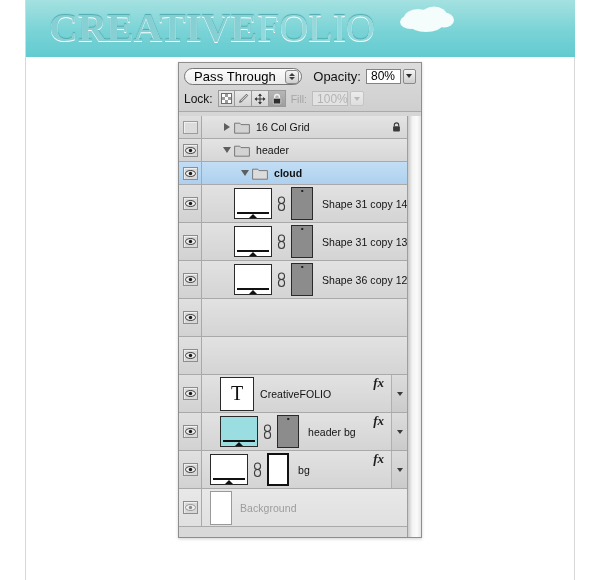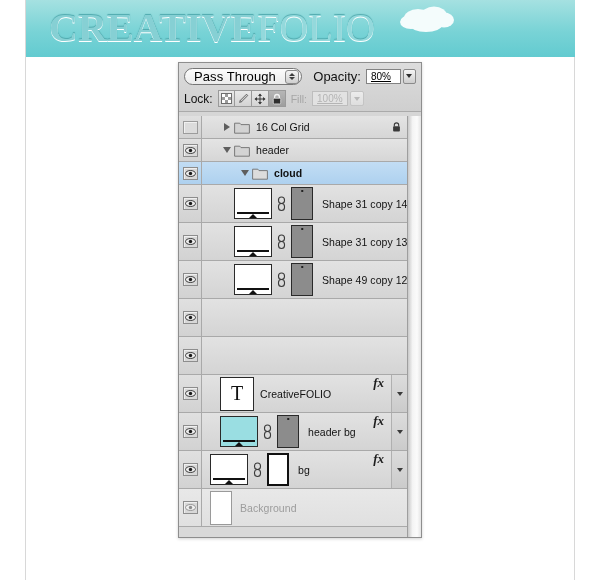--- a/index.html
+++ b/index.html
@@ -93,22 +93,22 @@
 
   .opacity-label { margin-left:11px; font-size:13px; color:#111; }
   .fill-label { font-size:10.5px; color:#a6a6a6; margin-left:5px;}
 
   .num-field {
     margin-left: 5px;
     width: 36px; height:15px;
     background:#ffffff;
     border:1px solid #838383;
     box-sizing:border-box;
-    font-size:10px; color:#000;
-    display:flex; align-items:center; padding-left:4px;text-decoration:underline;
+    font-size:12px; color:#000;
+    display:flex; align-items:center; padding-left:4px;
   }
   .num-field.disabled { background:#e2e2e2; border-color:#bdbdbd; color:#b4b4b4;}
   .dd-btn {
     width:14px;height:15px;margin-left:2px;
     background:linear-gradient(180deg,#f5f5f5 0%,#cdcdcd 100%);
     border:1px solid #8a8a8a;border-radius:2px;box-sizing:border-box;
     display:flex;align-items:center;justify-content:center;
   }
   .dd-btn.disabled { background:linear-gradient(180deg,#ececec,#dedede); border-color:#c4c4c4;}
   .tri-dn-sm { width:0;height:0;border-left:3px solid transparent;border-right:3px solid transparent;border-top:4px solid #2e2e2e;}
@@ -480,21 +480,21 @@
           </span>
           <span class="link-ico">
             <svg width="9" height="16" viewBox="0 0 9 16">
               <rect x="1.5" y="1" width="6" height="6.5" rx="3" fill="none" stroke="#3a3a3a" stroke-width="1.1"></rect>
               <rect x="1.5" y="7.5" width="6" height="7" rx="3" fill="none" stroke="#3a3a3a" stroke-width="1.1"></rect>
             </svg>
           </span>
           <span class="mask">
               <span class="dot"></span>
             </span>
-          <span class="lname">Shape 49 copy 12</span>
+          <span class="lname">Shape 36 copy 12</span>
         </div>
       </div>
 
       <div class="row">
         <div class="eye-cell">
           <span class="eye-box">
             <svg class="eye-svg" width="11" height="7" viewBox="0 0 11 7">
               <ellipse cx="5.5" cy="3.5" rx="5" ry="3" fill="#ececec" stroke="#2b2b2b" stroke-width=".9"></ellipse>
               <circle cx="5.5" cy="3.5" r="1.7" fill="#1a1a1a"></circle>
             </svg>

